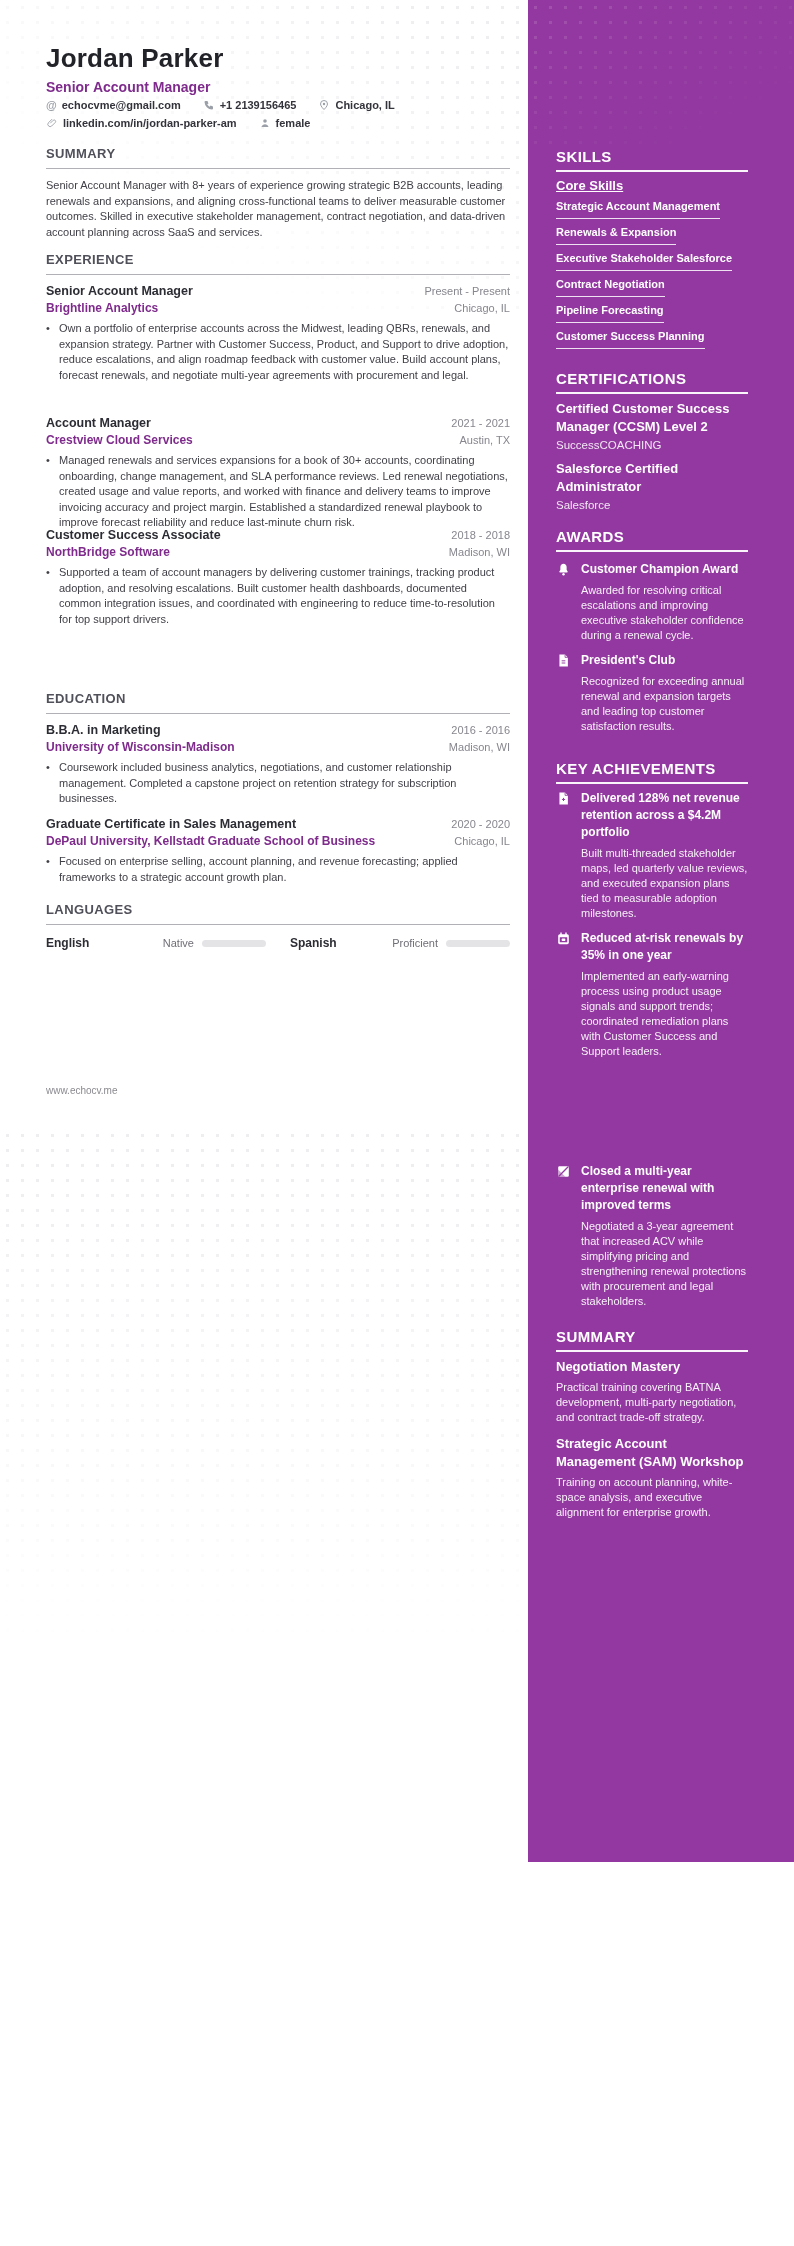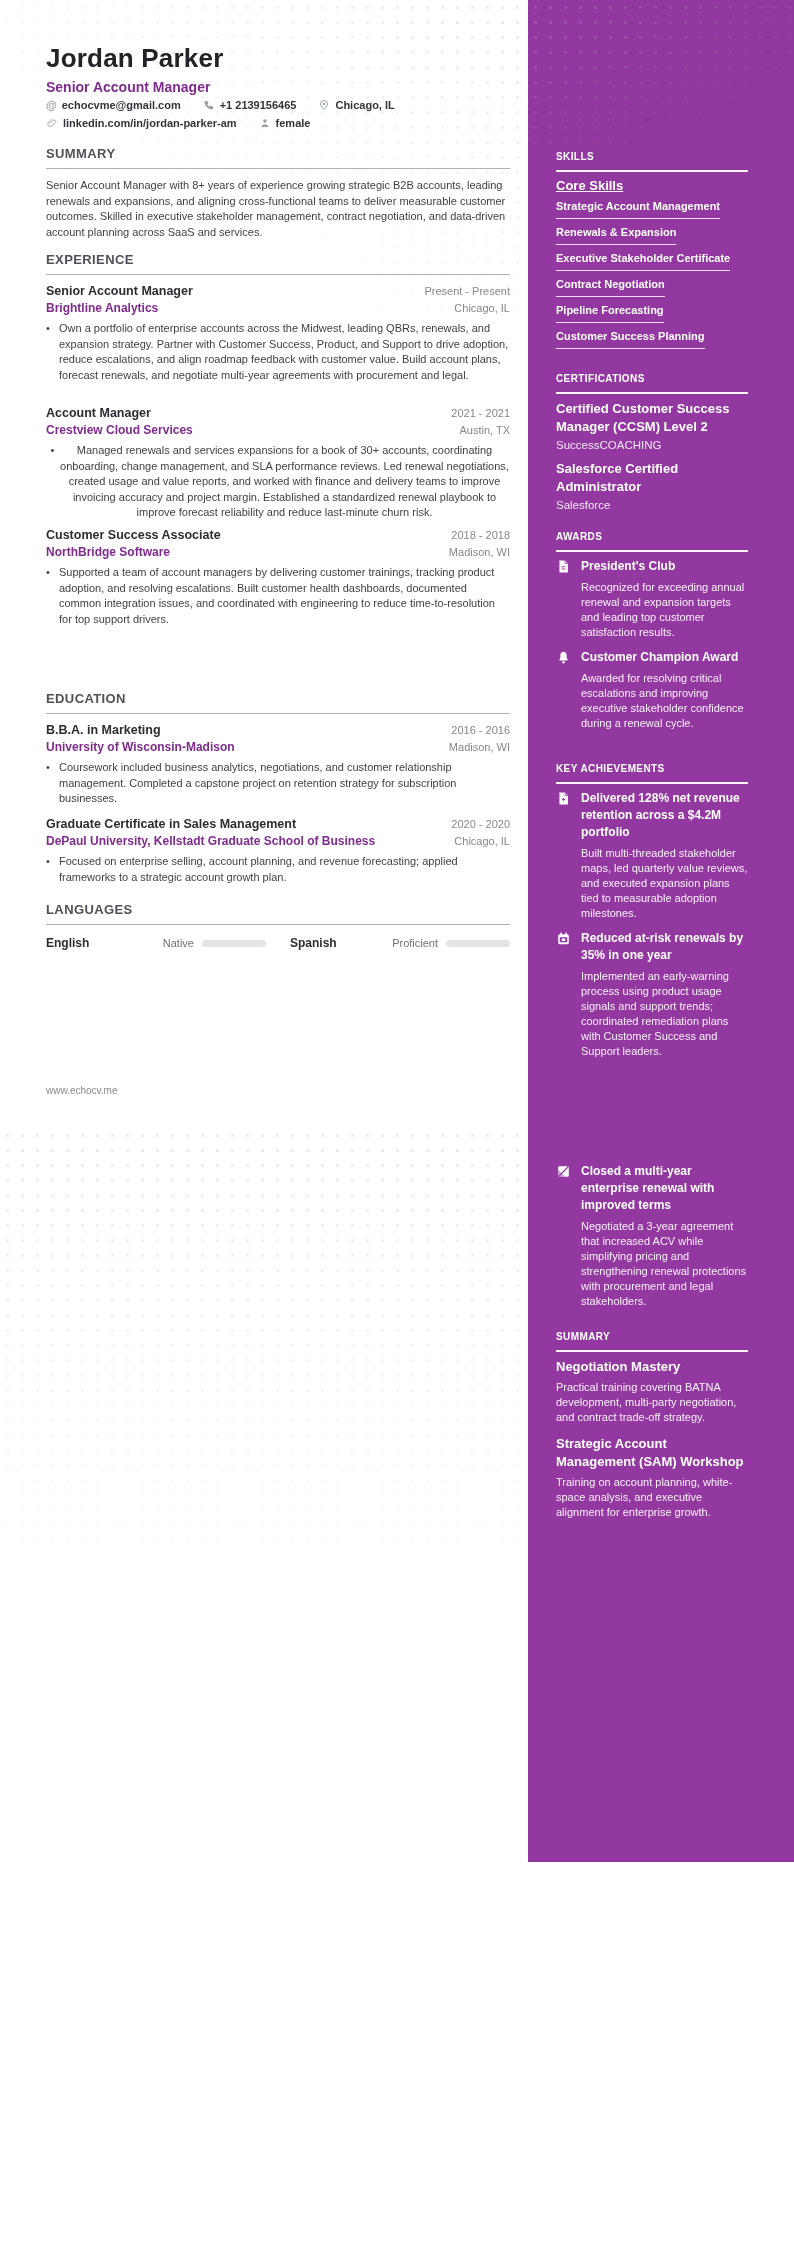--- a/index.html
+++ b/index.html
@@ -52,21 +52,21 @@
   .lang-row{display:flex;gap:24px;}
   .lang-half{flex:1;display:flex;align-items:center;}
   .lang-name{font-size:12px;font-weight:700;color:#2c2c34;}
   .lang-spacer{flex:1;}
   .lang-level{font-size:11px;color:#6f6f77;margin-right:8px;}
   .lang-bar{width:64px;height:7px;border-radius:4px;background:#e4e4e7;overflow:hidden;}
   .lang-fill{height:100%;border-radius:4px;background:#5a2161;}
   .footer{font-size:10px;color:#8a8a90;}
   
   .scol{left:556px;width:192px;color:#ffffff;}
-  .sh{font-size:10px;line-height:15px;font-weight:700;color:#fff;letter-spacing:.4px;
+  .sh{font-size:15px;line-height:15px;font-weight:700;color:#fff;letter-spacing:.4px;
       padding-bottom:6px;border-bottom:2px solid rgba(255,255,255,0.95);}
   .sgroup{font-size:13px;font-weight:700;color:#fff;}
   .skill{display:table;font-size:11px;line-height:13px;font-weight:700;color:#fff;white-space:nowrap;
          padding-bottom:5px;border-bottom:1px solid rgba(255,255,255,0.85);margin-bottom:7px;}
   .cert{margin-bottom:8px;}
   .cert-name{font-size:13px;line-height:18px;font-weight:700;color:#fff;}
   .cert-issuer{font-size:11.5px;line-height:14px;color:rgba(255,255,255,0.88);margin-top:2px;}
   .srow{display:flex;gap:8px;margin-bottom:9px;}
   .sicon{width:17px;flex:none;padding-top:1px;}
   .sicon svg{display:block;}
@@ -148,21 +148,21 @@
     <div class="erow2">
       <span class="ecompany">Brightline Analytics</span>
       <span class="emeta">Chicago, IL</span>
     </div>
     <div class="bullet">
         <span class="bdot">•</span>
         <p>Own a portfolio of enterprise accounts across the Midwest, leading QBRs, renewals, and expansion strategy. Partner with Customer Success, Product, and Support to drive adoption, reduce escalations, and align roadmap feedback with customer value. Build account plans, forecast renewals, and negotiate multi-year agreements with procurement and legal.</p>
       </div>
   </div>
 
-  <div class="abs lcol" style="top:406px;text-align:center;">
+  <div class="abs lcol" style="top:416px;">
     <div class="erow">
       <span class="etitle">Account Manager</span>
       <span class="emeta">2021 - 2021</span>
     </div>
     <div class="erow2">
       <span class="ecompany">Crestview Cloud Services</span>
       <span class="emeta">Austin, TX</span>
     </div>
     <div class="bullet">
         <span class="bdot">•</span>
@@ -234,63 +234,63 @@
   </div>
 
   <div class="abs lcol footer" style="top:1085px;">www.echocv.me</div>
   <div class="abs lcol footer" style="top:2221px;">www.echocv.me</div>
 
   <div class="abs scol sh" style="top:149px;">SKILLS</div>
   <div class="abs scol sgroup" style="top:178px;text-decoration:underline;">Core Skills</div>
   <div class="abs scol" style="top:200px;">
     <div class="skill">Strategic Account Management</div>
     <div class="skill">Renewals &amp; Expansion</div>
-    <div class="skill">Executive Stakeholder Certificate</div>
+    <div class="skill">Executive Stakeholder Salesforce</div>
     <div class="skill">Contract Negotiation</div>
     <div class="skill">Pipeline Forecasting</div>
     <div class="skill">Customer Success Planning</div>
   </div>
 
   <div class="abs scol sh" style="top:371px;">CERTIFICATIONS</div>
   <div class="abs scol" style="top:400px;">
     <div class="cert">
       <div class="cert-name">Certified Customer Success Manager (CCSM) Level 2</div>
       <div class="cert-issuer">SuccessCOACHING</div>
     </div>
     <div class="cert">
       <div class="cert-name">Salesforce Certified Administrator</div>
       <div class="cert-issuer">Salesforce</div>
     </div>
   </div>
 
   <div class="abs scol sh" style="top:529px;">AWARDS</div>
   <div class="abs scol" style="top:558px;">
+    <div class="srow" style="margin-top:3px;">
+      <span class="sicon">
+        <svg width="15" height="15" viewBox="0 0 24 24">
+            <path d="M12 2.8c-2.9 0-5 2.3-5 5.1v4.3l-1.6 2.9c-.4.7.1 1.5.9 1.5h11.4c.8 0 1.3-.8.9-1.5L17 12.2V7.9c0-2.8-2.1-5.1-5-5.1z" fill="#fff"></path>
+            <circle cx="12" cy="19.6" r="1.9" fill="#fff"></circle>
+          </svg>
+      </span>
+      <div class="sbody">
+        <div class="stitle">Customer Champion Award</div>
+        <div class="sdesc">Awarded for resolving critical escalations and improving executive stakeholder confidence during a renewal cycle.</div>
+      </div>
+    </div>
     <div class="srow">
       <span class="sicon">
         <svg width="15" height="15" viewBox="0 0 24 24">
             <path d="M5.5 2.5h9L19 7v14.5H5.5z" fill="#fff"></path>
             <path d="M14.5 2.5V7H19" fill="none" stroke="#9338a0" stroke-width="1.3"></path>
             <path d="M9 12.5h6M9 16h6" stroke="#9338a0" stroke-width="1.5"></path>
           </svg>
       </span>
       <div class="sbody">
         <div class="stitle">President's Club</div>
         <div class="sdesc">Recognized for exceeding annual renewal and expansion targets and leading top customer satisfaction results.</div>
-      </div>
-    </div>
-    <div class="srow" style="margin-top:3px;">
-      <span class="sicon">
-        <svg width="15" height="15" viewBox="0 0 24 24">
-            <path d="M12 2.8c-2.9 0-5 2.3-5 5.1v4.3l-1.6 2.9c-.4.7.1 1.5.9 1.5h11.4c.8 0 1.3-.8.9-1.5L17 12.2V7.9c0-2.8-2.1-5.1-5-5.1z" fill="#fff"></path>
-            <circle cx="12" cy="19.6" r="1.9" fill="#fff"></circle>
-          </svg>
-      </span>
-      <div class="sbody">
-        <div class="stitle">Customer Champion Award</div>
-        <div class="sdesc">Awarded for resolving critical escalations and improving executive stakeholder confidence during a renewal cycle.</div>
       </div>
     </div>
   </div>
 
   <div class="abs scol sh" style="top:761px;">KEY ACHIEVEMENTS</div>
   <div class="abs scol" style="top:790px;">
     <div class="srow">
       <span class="sicon">
         <svg width="15" height="15" viewBox="0 0 24 24">
             <path d="M5.5 2.5h9L19 7v14.5H5.5z" fill="#fff"></path>

